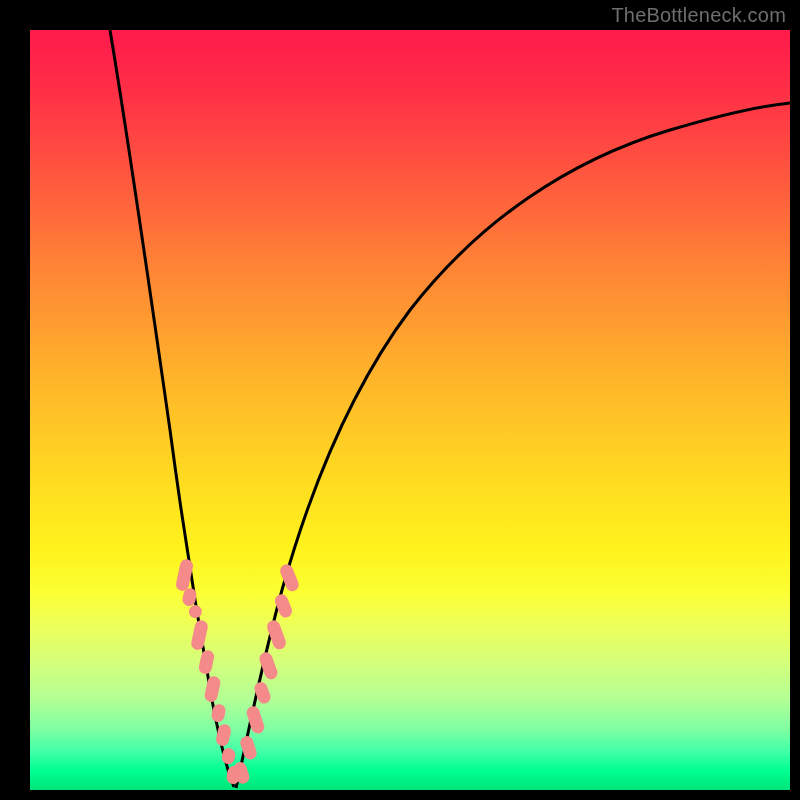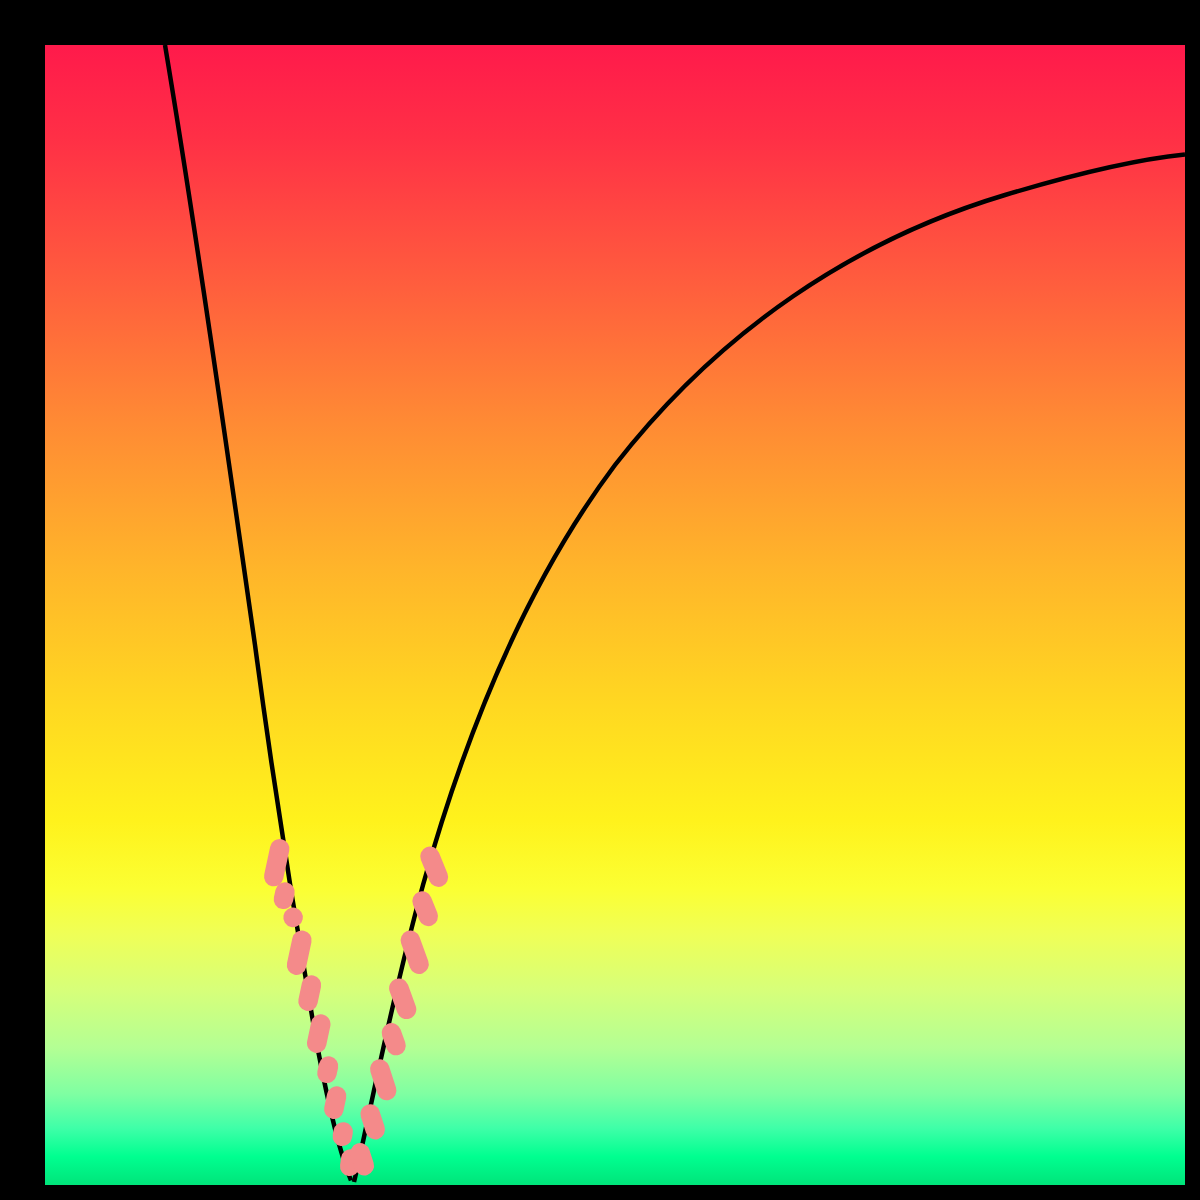--- a/index.html
+++ b/index.html
@@ -105,13 +105,14 @@
         <rect x="219" y="676" width="13" height="28" rx="6.5" transform="rotate(-18 225 690)"></rect>
         <rect x="226" y="652" width="13" height="22" rx="6.5" transform="rotate(-20 232 663)"></rect>
         <rect x="232" y="622" width="13" height="28" rx="6.5" transform="rotate(-20 238 636)"></rect>
         <rect x="240" y="590" width="13" height="30" rx="6.5" transform="rotate(-20 246 605)"></rect>
         <rect x="247" y="564" width="13" height="24" rx="6.5" transform="rotate(-22 253 576)"></rect>
         <rect x="253" y="534" width="13" height="28" rx="6.5" transform="rotate(-22 259 548)"></rect>
       </g>
     </svg>
   </div>
 
+  <div class="watermark">TheBottleneck.com</div>
 </div>
 
 </body></html>

